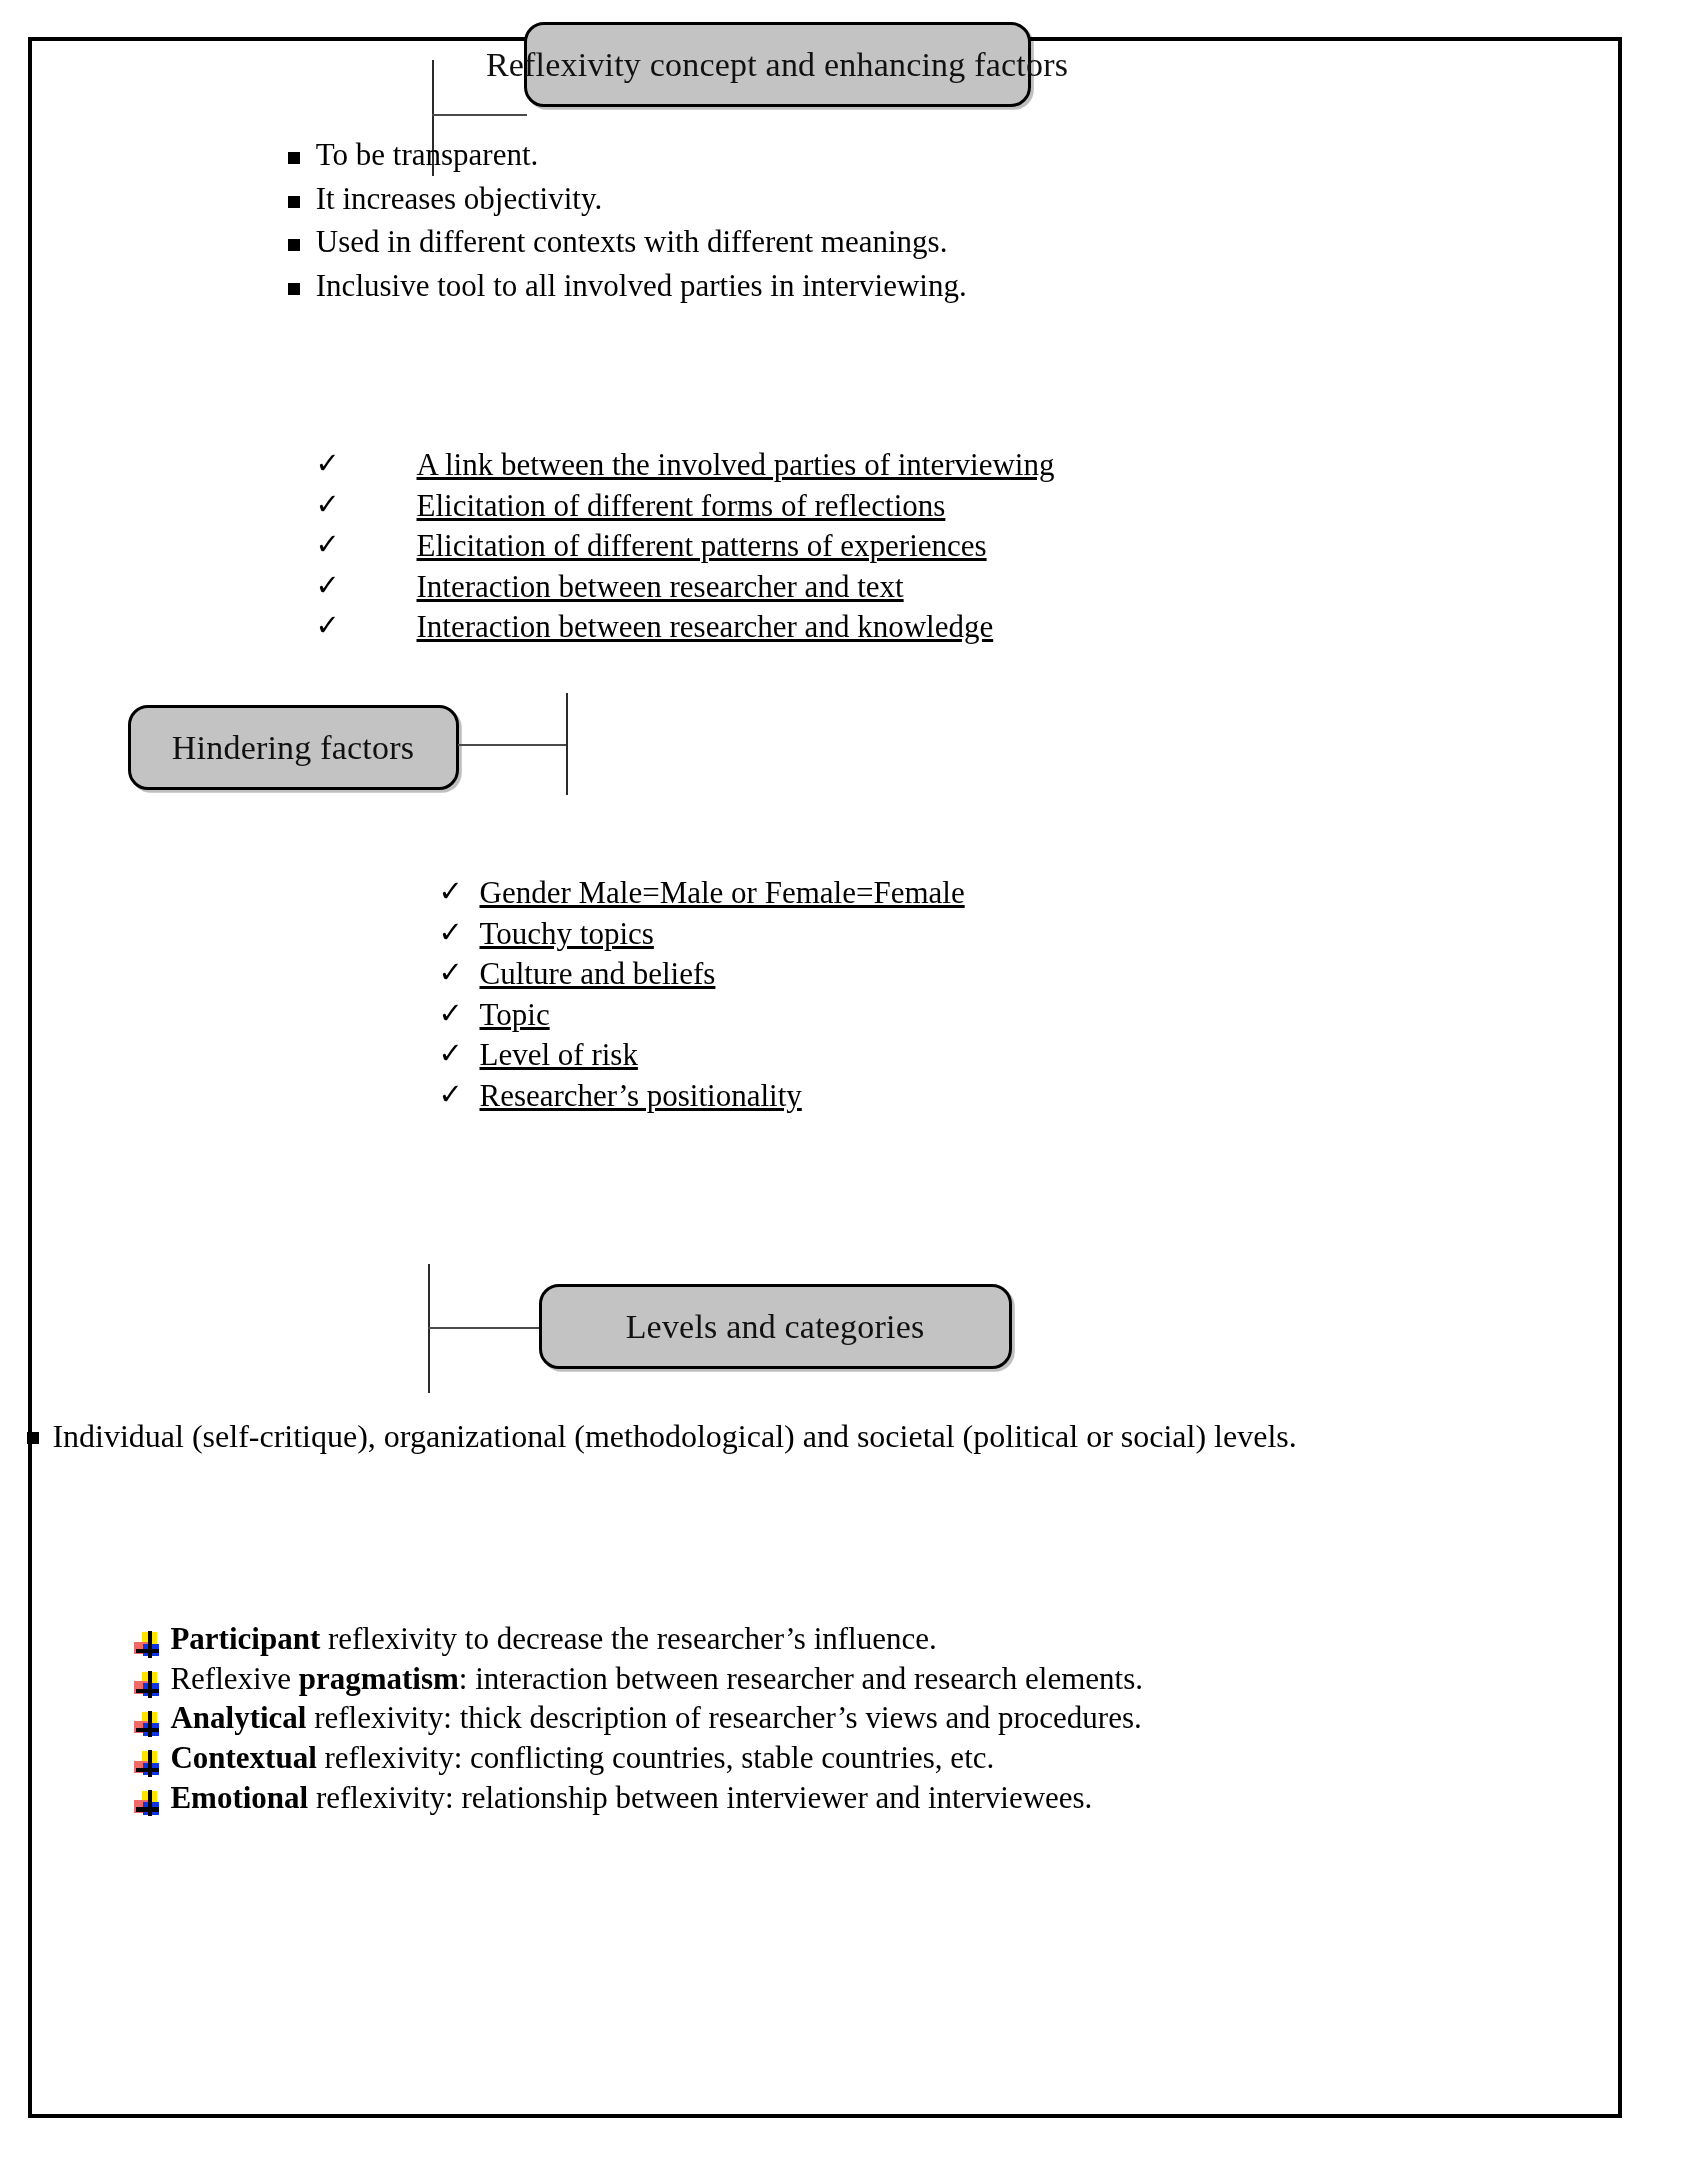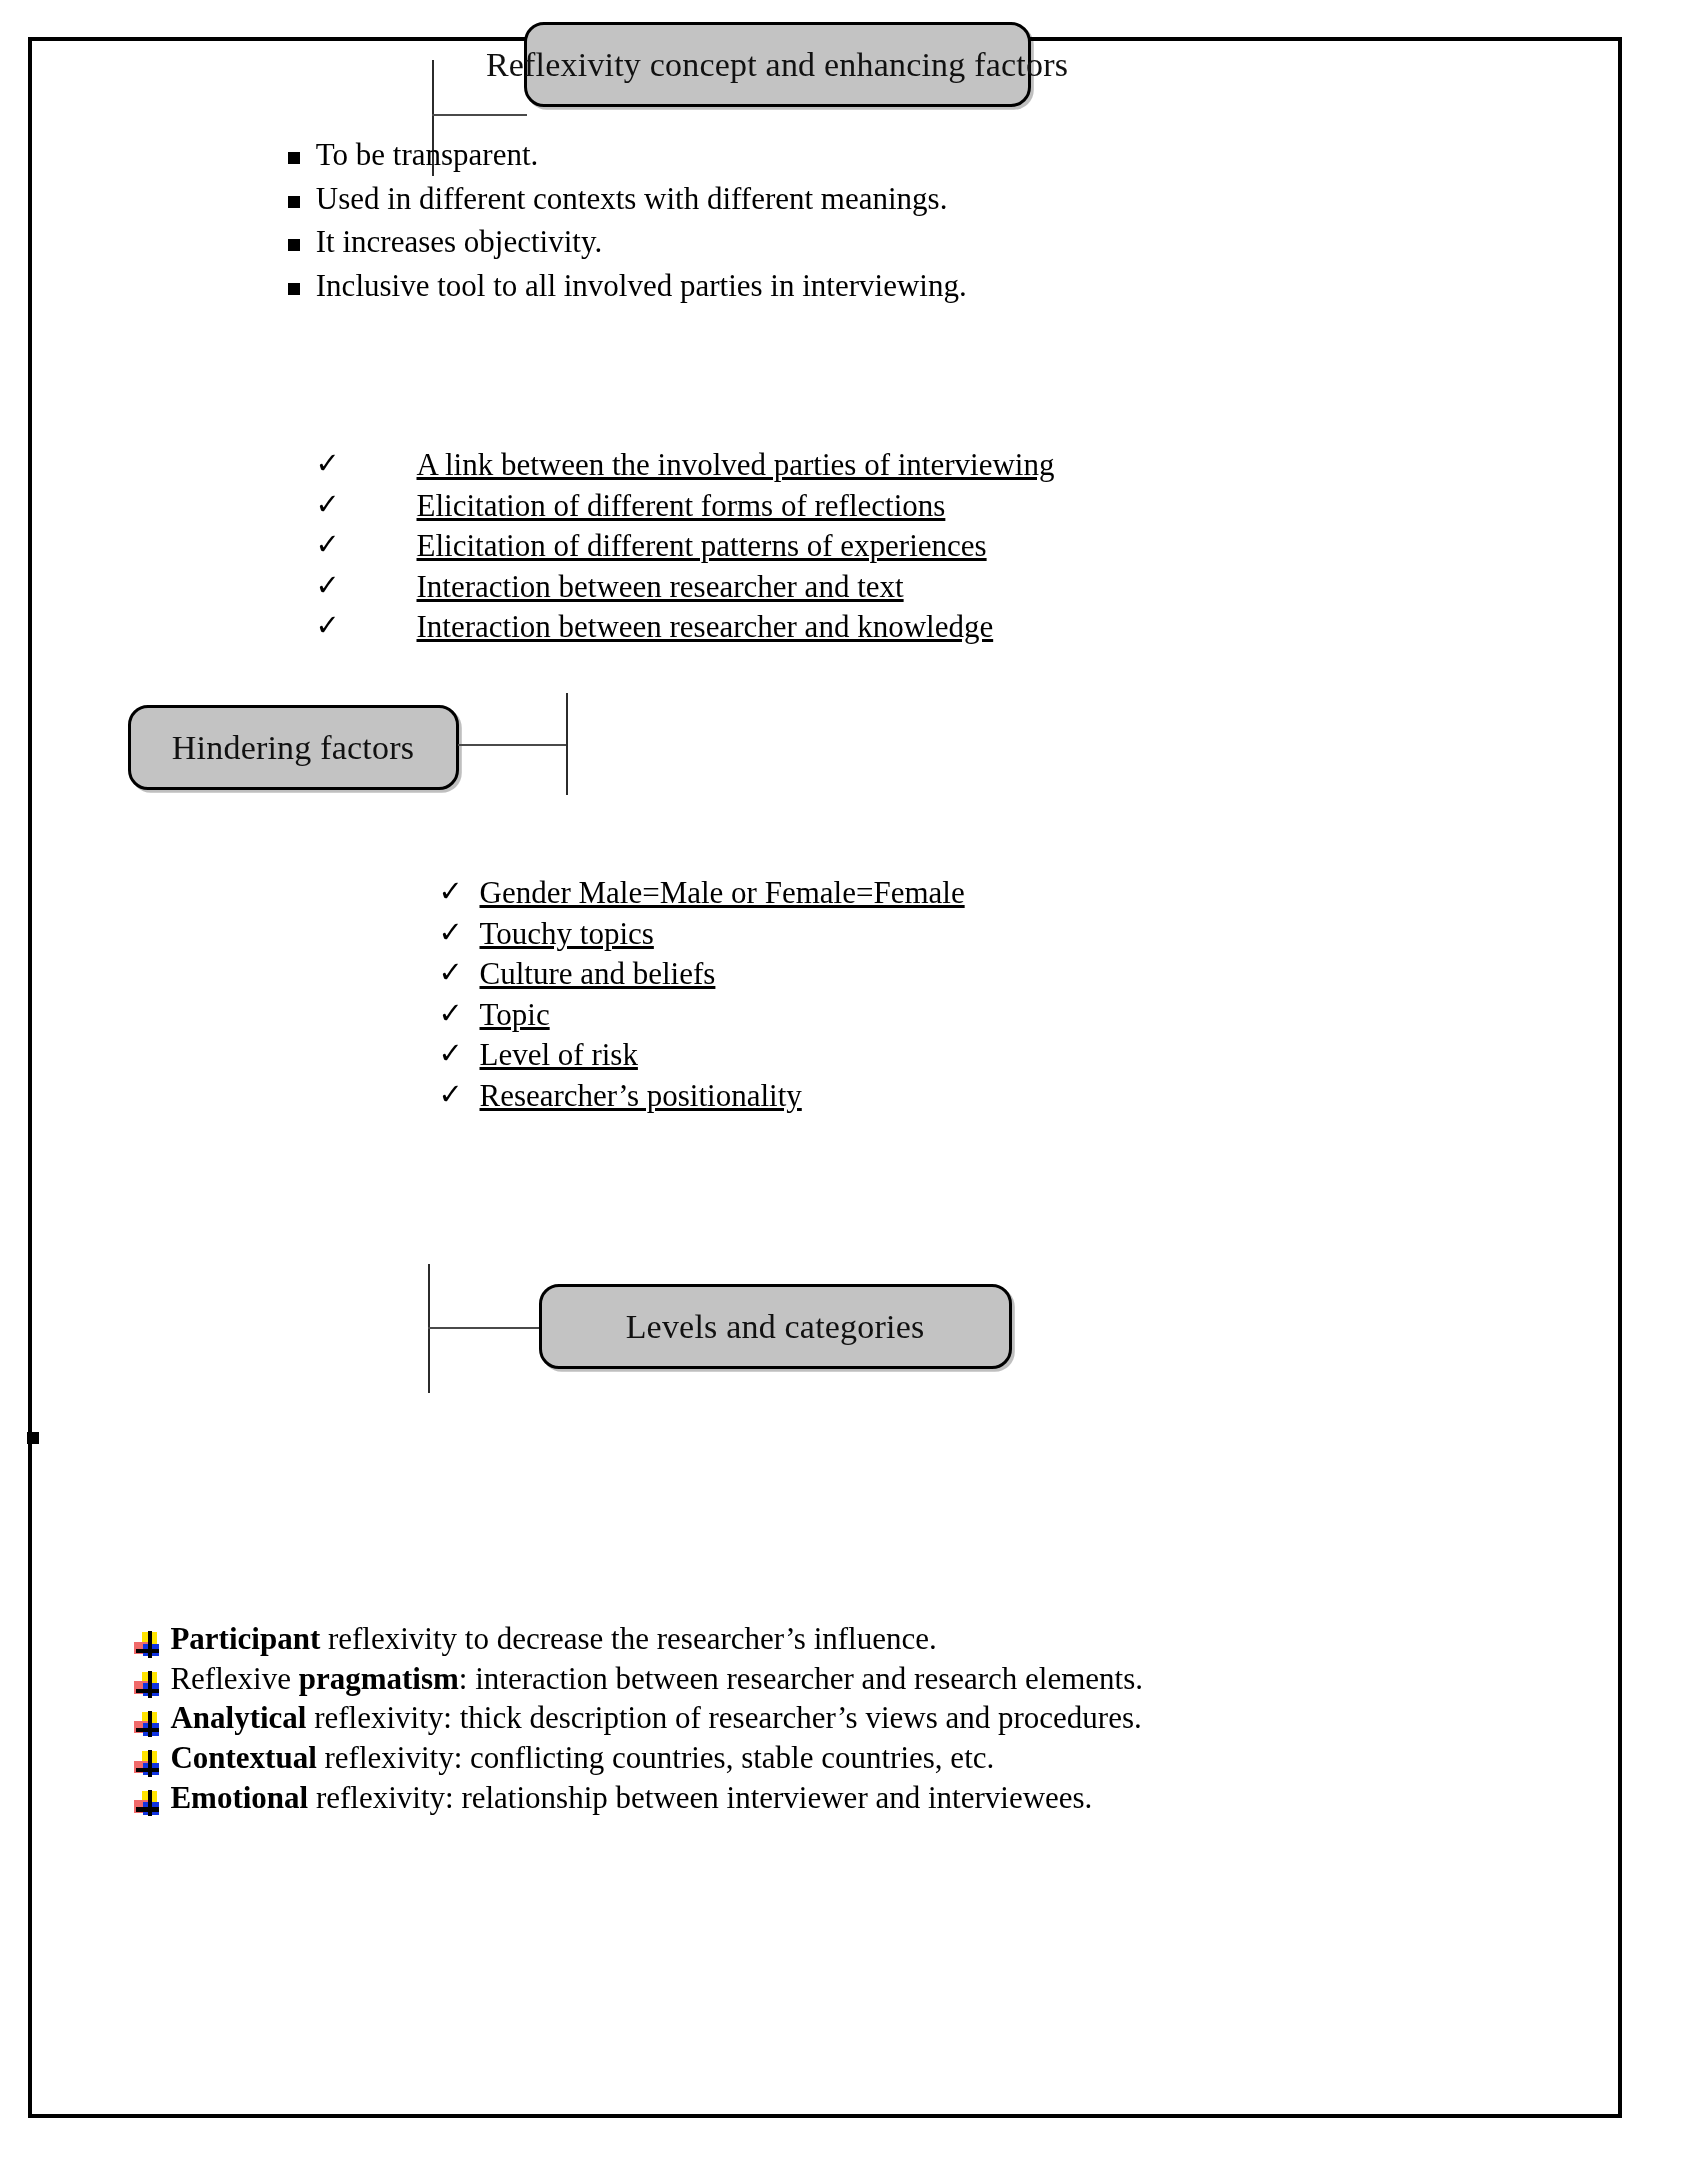--- a/index.html
+++ b/index.html
@@ -192,25 +192,25 @@
   </div>
 
   <div class="block" style="left:256px; top:95px; width:1231px;">
     <ul class="plain sq-list">
       <li>
         <span class="sq-marker"></span>
         <span class="sq-text">To be transparent.</span>
       </li>
       <li>
         <span class="sq-marker"></span>
+        <span class="sq-text">It increases objectivity.</span>
+      </li>
+      <li>
+        <span class="sq-marker"></span>
         <span class="sq-text">Used in different contexts with different meanings.</span>
-      </li>
-      <li>
-        <span class="sq-marker"></span>
-        <span class="sq-text">It increases objectivity.</span>
       </li>
       <li>
         <span class="sq-marker"></span>
         <span class="sq-text">Inclusive tool to all involved parties in interviewing.</span>
       </li>
     </ul>
   </div>
 
   <div class="block" style="left:284px; top:405px; width:1278px;">
     <ul class="plain ck-list">
@@ -277,20 +277,21 @@
   <div class="conn-h" style="left:396px; top:1286px; width:113px;"></div>
 
   <div class="proc-box" id="box-levels" style="left:507px; top:1243px; width:473px; height:85px;">
     <span class="label">Levels and categories</span>
   </div>
 
   <div class="block" style="left:-4.7px; top:1375px; width:1557px;">
     <ul class="plain wide-list">
       <li>
         <span class="sq-marker"></span>
+        <span class="sq-text"> Individual (self-critique), organizational (methodological) and societal (political or social) levels.</span>
       </li>
     </ul>
   </div>
 
   <div class="block" style="left:102px; top:1579px; width:1449px;">
     <ul class="plain arrow-list">
 
 
       <li>
         <span class="arrow-marker">

